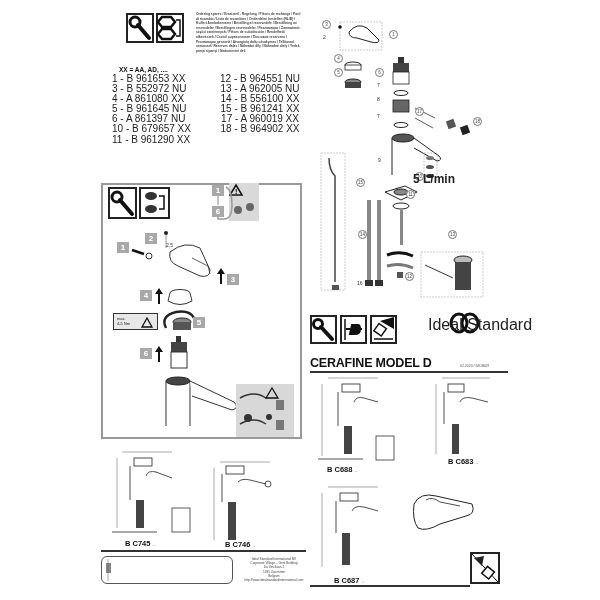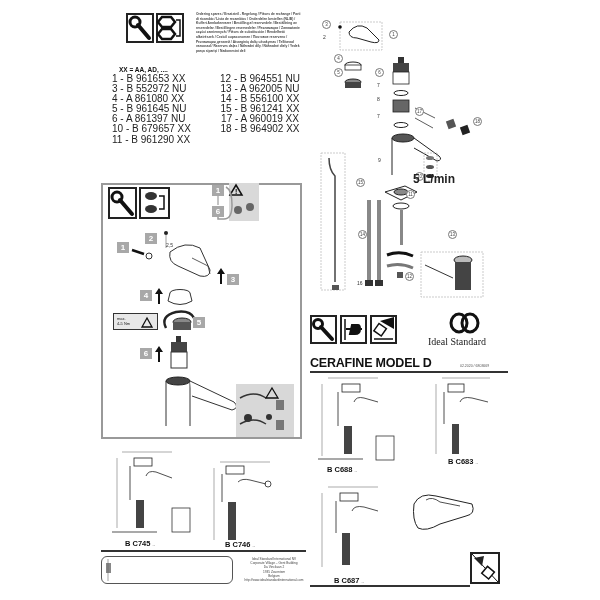--- a/index.html
+++ b/index.html
@@ -19,21 +19,21 @@
   .gray-step { position: absolute; width: 12px; height: 11px; background: #a8a8a8; color: #fff; font-size: 8px; font-weight: bold; text-align: center; line-height: 11px; }
   .warnbox { position: absolute; left: 229px; top: 183px; width: 30px; height: 38px; background: #d9d9d9; }
   .maxbox { position: absolute; left: 113px; top: 313px; width: 45px; height: 17px; border: 1.5px solid #333; background: #e8e8e8; font-size: 4px; line-height: 5px; padding: 2px 0 0 3px; color: #222; }
   .photo { position: absolute; left: 236px; top: 384px; width: 58px; height: 53px; background: #d8d8d8; }
 
   
   .brand-icons .iconbox { width: 27px; height: 29px; }
   .title { position: absolute; left: 310px; top: 356px; font-size: 12.5px; font-weight: bold; color: #111; letter-spacing: -0.2px; }
   .title-rule { position: absolute; left: 310px; top: 371px; width: 198px; height: 2px; background: #333; }
   .docno { position: absolute; left: 460px; top: 364px; font-size: 3.5px; color: #555; }
-  .logo-text { position: absolute; left: 428px; top: 336px; font-size: 10px; color: #222; font-family: Liberation Serif, serif; }
+  .logo-text { position: absolute; left: 428px; top: 316px; font-size: 16px; color: #222; }
 
   .model-label { position: absolute; font-size: 7.5px; font-weight: bold; color: #111; }
   .model-label small { font-size: 4px; font-weight: normal; }
   .rule { position: absolute; height: 1.5px; background: #333; }
 
   .footer-box { position: absolute; left: 101px; top: 556px; width: 132px; height: 28px; border: 1.5px solid #555; border-radius: 6px; background: #fff; }
   .address { position: absolute; left: 240px; top: 557px; width: 68px; font-size: 3.2px; line-height: 4.2px; text-align: center; color: #444; }
 
   .callout { position: absolute; width: 9px; height: 9px; border: 1px solid #777; border-radius: 50%; font-size: 4.5px; text-align: center; line-height: 7px; color: #444; background: #fff; }
   .plainnum { position: absolute; font-size: 5px; color: #333; }

